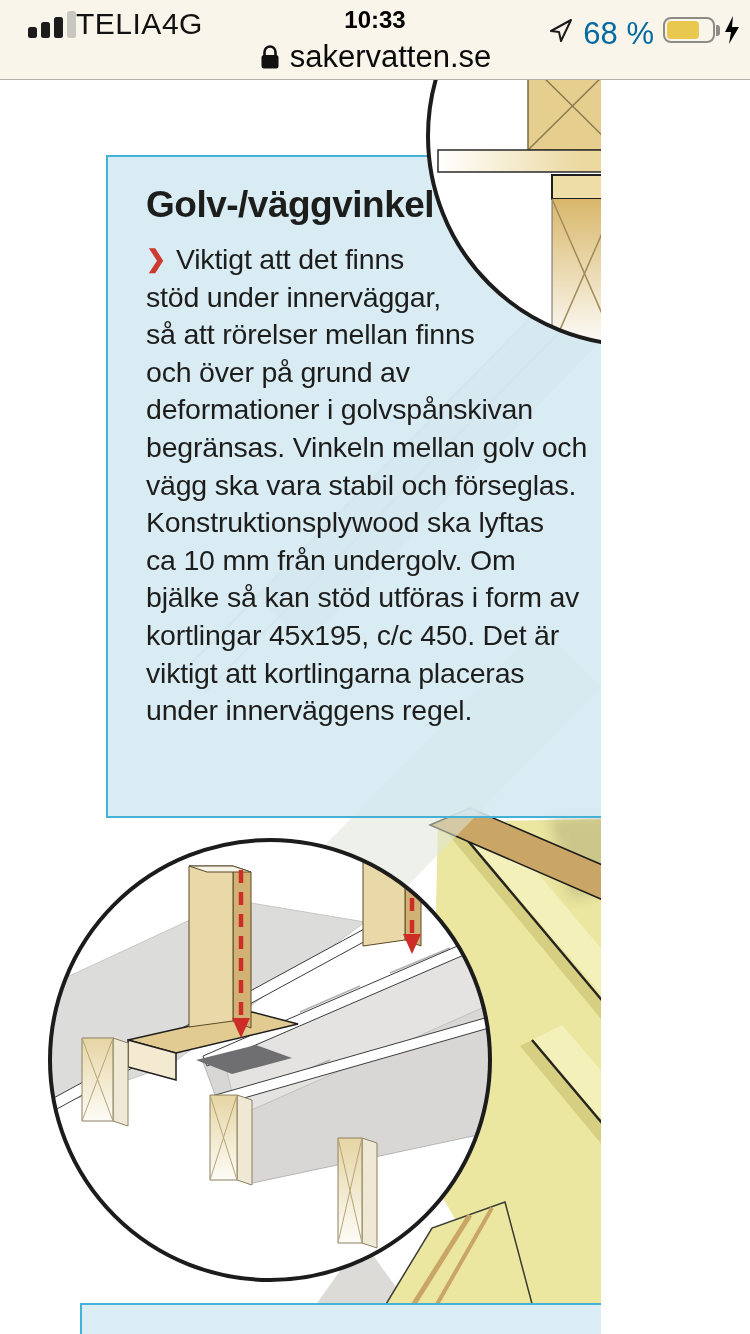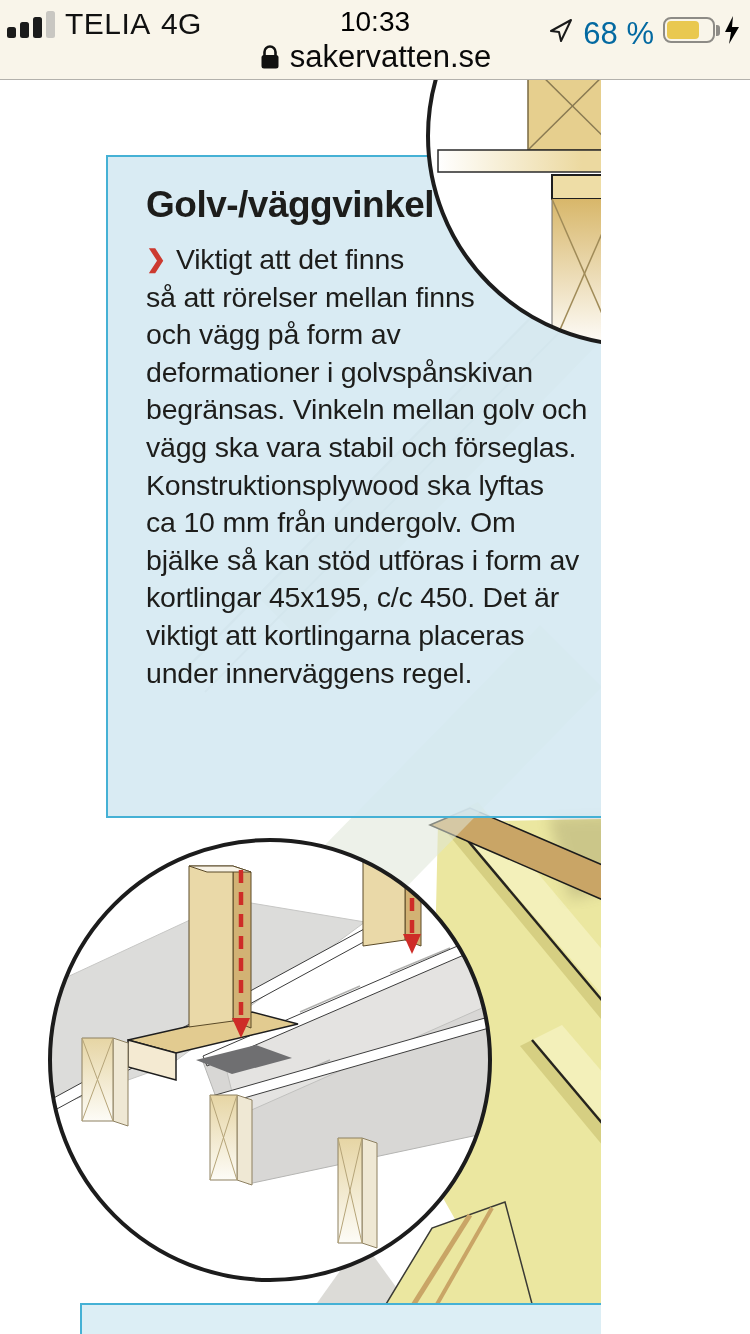--- a/index.html
+++ b/index.html
@@ -1,28 +1,28 @@
 <!DOCTYPE html>
 <html><head>
 <meta charset="utf-8">
 <style>
   html,body{margin:0;padding:0;width:750px;height:1334px;overflow:hidden;
     font-family:"Liberation Sans",sans-serif;background:#fff;}
   
   .statusbar{position:relative;width:750px;height:80px;background:#f9f5ea;
     border-bottom:1.5px solid #b3b1ac;box-sizing:border-box;}
-  .sb-left{position:absolute;left:7px;top:8px;display:flex;align-items:flex-end;gap:10px;}
+  .sb-left{position:absolute;left:28px;top:8px;display:flex;align-items:flex-end;gap:0;}
   .sig{display:flex;align-items:flex-end;gap:4px;height:28px;padding-bottom:2px;}
   .sig i{display:block;width:9px;border-radius:2.5px;background:#1b1b1b;}
   .sig .b1{height:11px}.sig .b2{height:16px}.sig .b3{height:21px}
   .sig .b4{height:27px;background:#c9c7c2;}
   .carrier,.network{font-size:30px;color:#111;letter-spacing:.5px;line-height:32px;}
   .network{}
   .sb-time{position:absolute;left:0;right:0;top:6px;text-align:center;
-    font-size:28px;font-weight:400;color:#000;}
+    font-size:24px;font-weight:700;color:#000;}
   .sb-right{position:absolute;right:10px;top:8px;display:flex;align-items:center;gap:9px;}
   .pct{font-size:31px;color:#0369a1;margin-top:8px;}
   .batt{position:relative;width:52px;height:26px;border:2.5px solid #8d8b86;
     border-radius:8px;box-sizing:border-box;}
   .batt .fill{position:absolute;left:2px;top:2px;bottom:2px;width:66%;
     background:#e9c850;border-radius:4px;}
   .batt:after{content:"";position:absolute;right:-7px;top:6px;width:4px;height:11px;
     background:#8d8b86;border-radius:0 3px 3px 0;}
   .urlrow{position:absolute;left:0;right:0;top:40px;height:34px;display:flex;
     align-items:center;justify-content:center;gap:9px;}
@@ -148,22 +148,23 @@
       <polygon points="540,545 602,607 382,832 320,770" fill="#dfe5d7" opacity=".55"></polygon>
       <line x1="648" y1="118" x2="185" y2="590" stroke="#ccd1cb" stroke-width="2.5" opacity=".8"></line>
       <line x1="668" y1="142" x2="205" y2="612" stroke="#ccd1cb" stroke-width="2" opacity=".8"></line>
     </g>
   </svg>
 
   <div class="infobox">
     <h1>Golv-/väggvinkel</h1>
     <div>
         <div class="line"><span class="chev">❯</span>Viktigt att det finns</div>
+        <div class="line">stöd under innerväggar,</div>
         <div class="line">så att rörelser mellan finns</div>
-        <div class="line">och vägg på form av</div>
+        <div class="line">och över på grund av</div>
         <div class="line">deformationer i golvspånskivan</div>
         <div class="line">begränsas. Vinkeln mellan golv och</div>
         <div class="line">vägg ska vara stabil och förseglas.</div>
         <div class="line">Konstruktionsplywood ska lyftas</div>
         <div class="line">ca 10 mm från undergolv. Om</div>
         <div class="line">bjälke så kan stöd utföras i form av</div>
         <div class="line">kortlingar 45x195, c/c 450. Det är</div>
         <div class="line">viktigt att kortlingarna placeras</div>
         <div class="line">under innerväggens regel.</div>
       </div>

